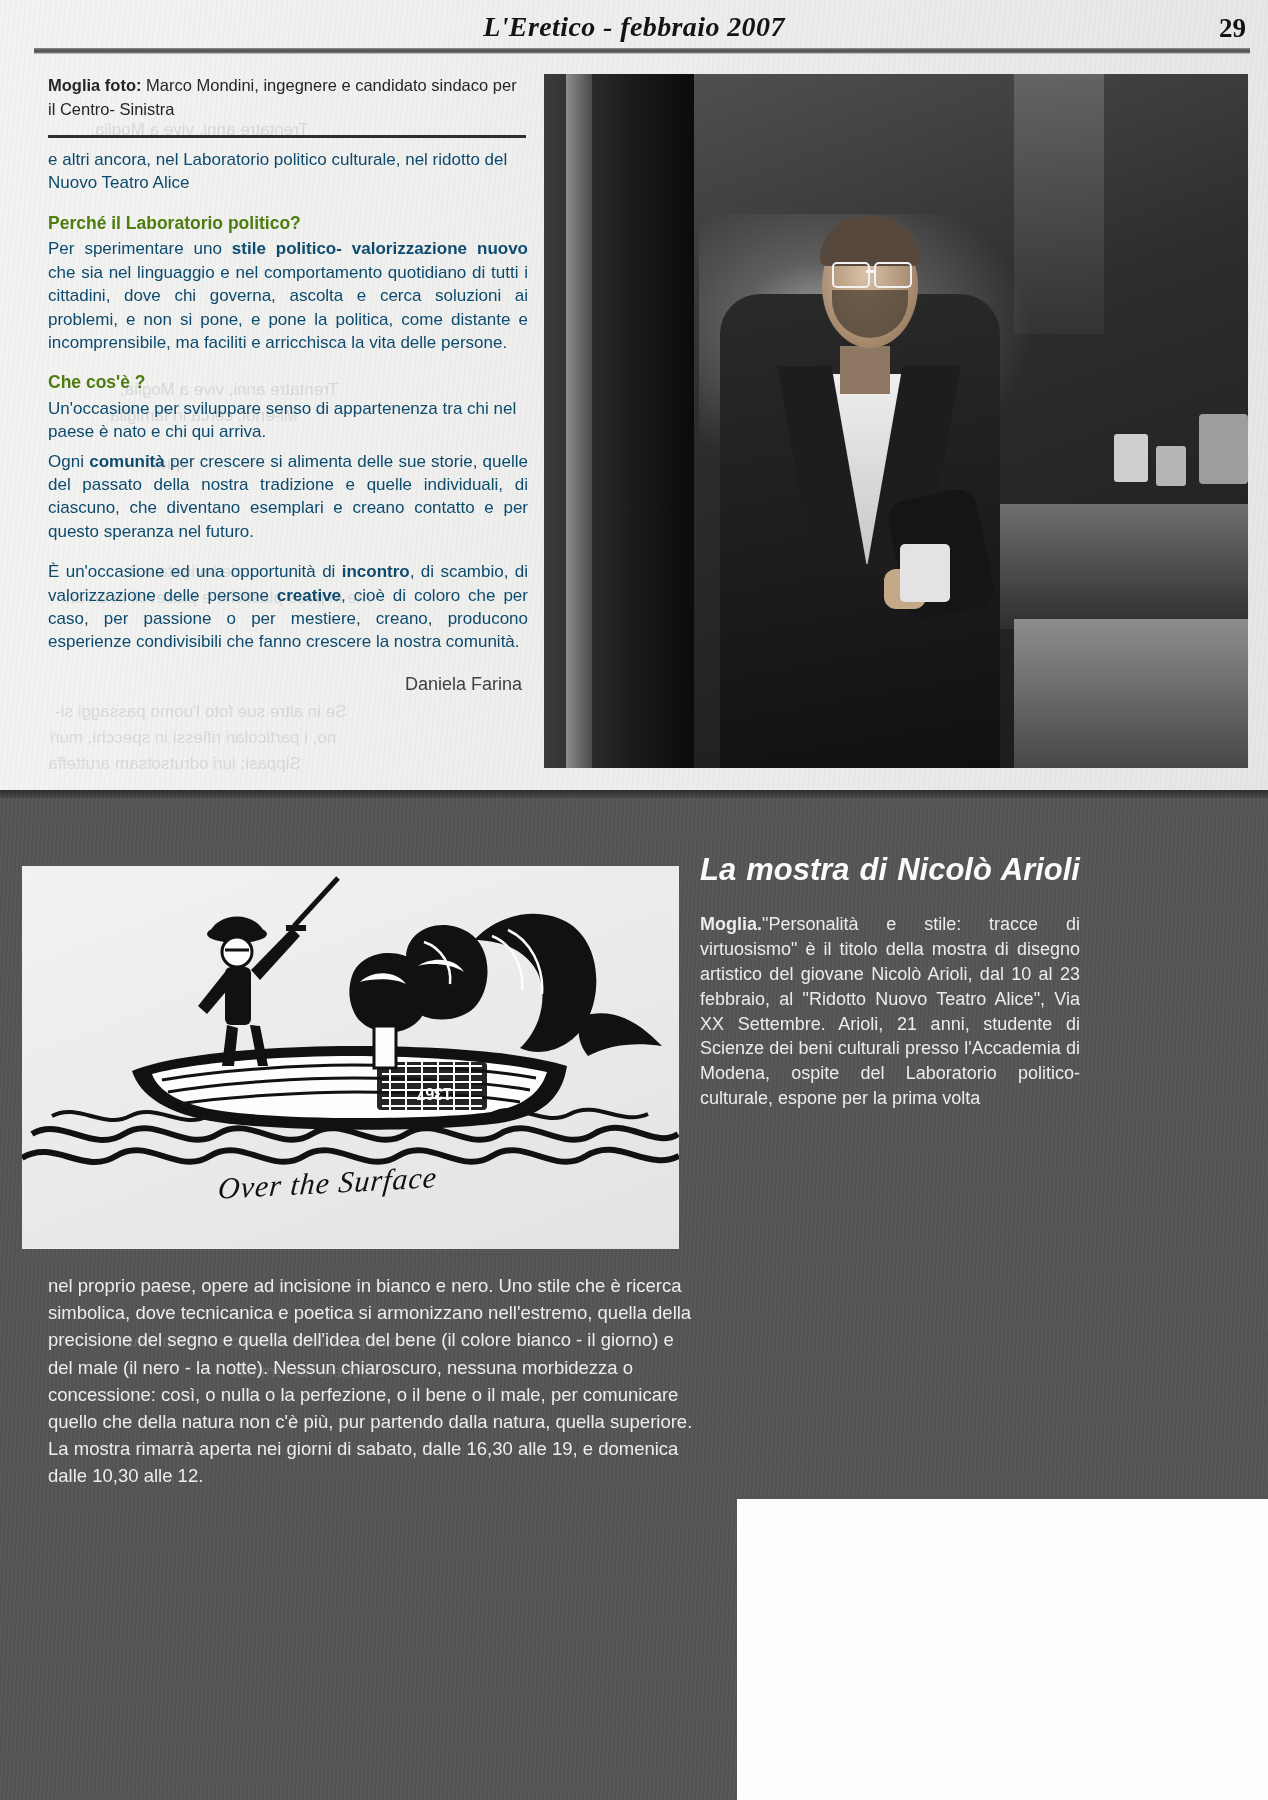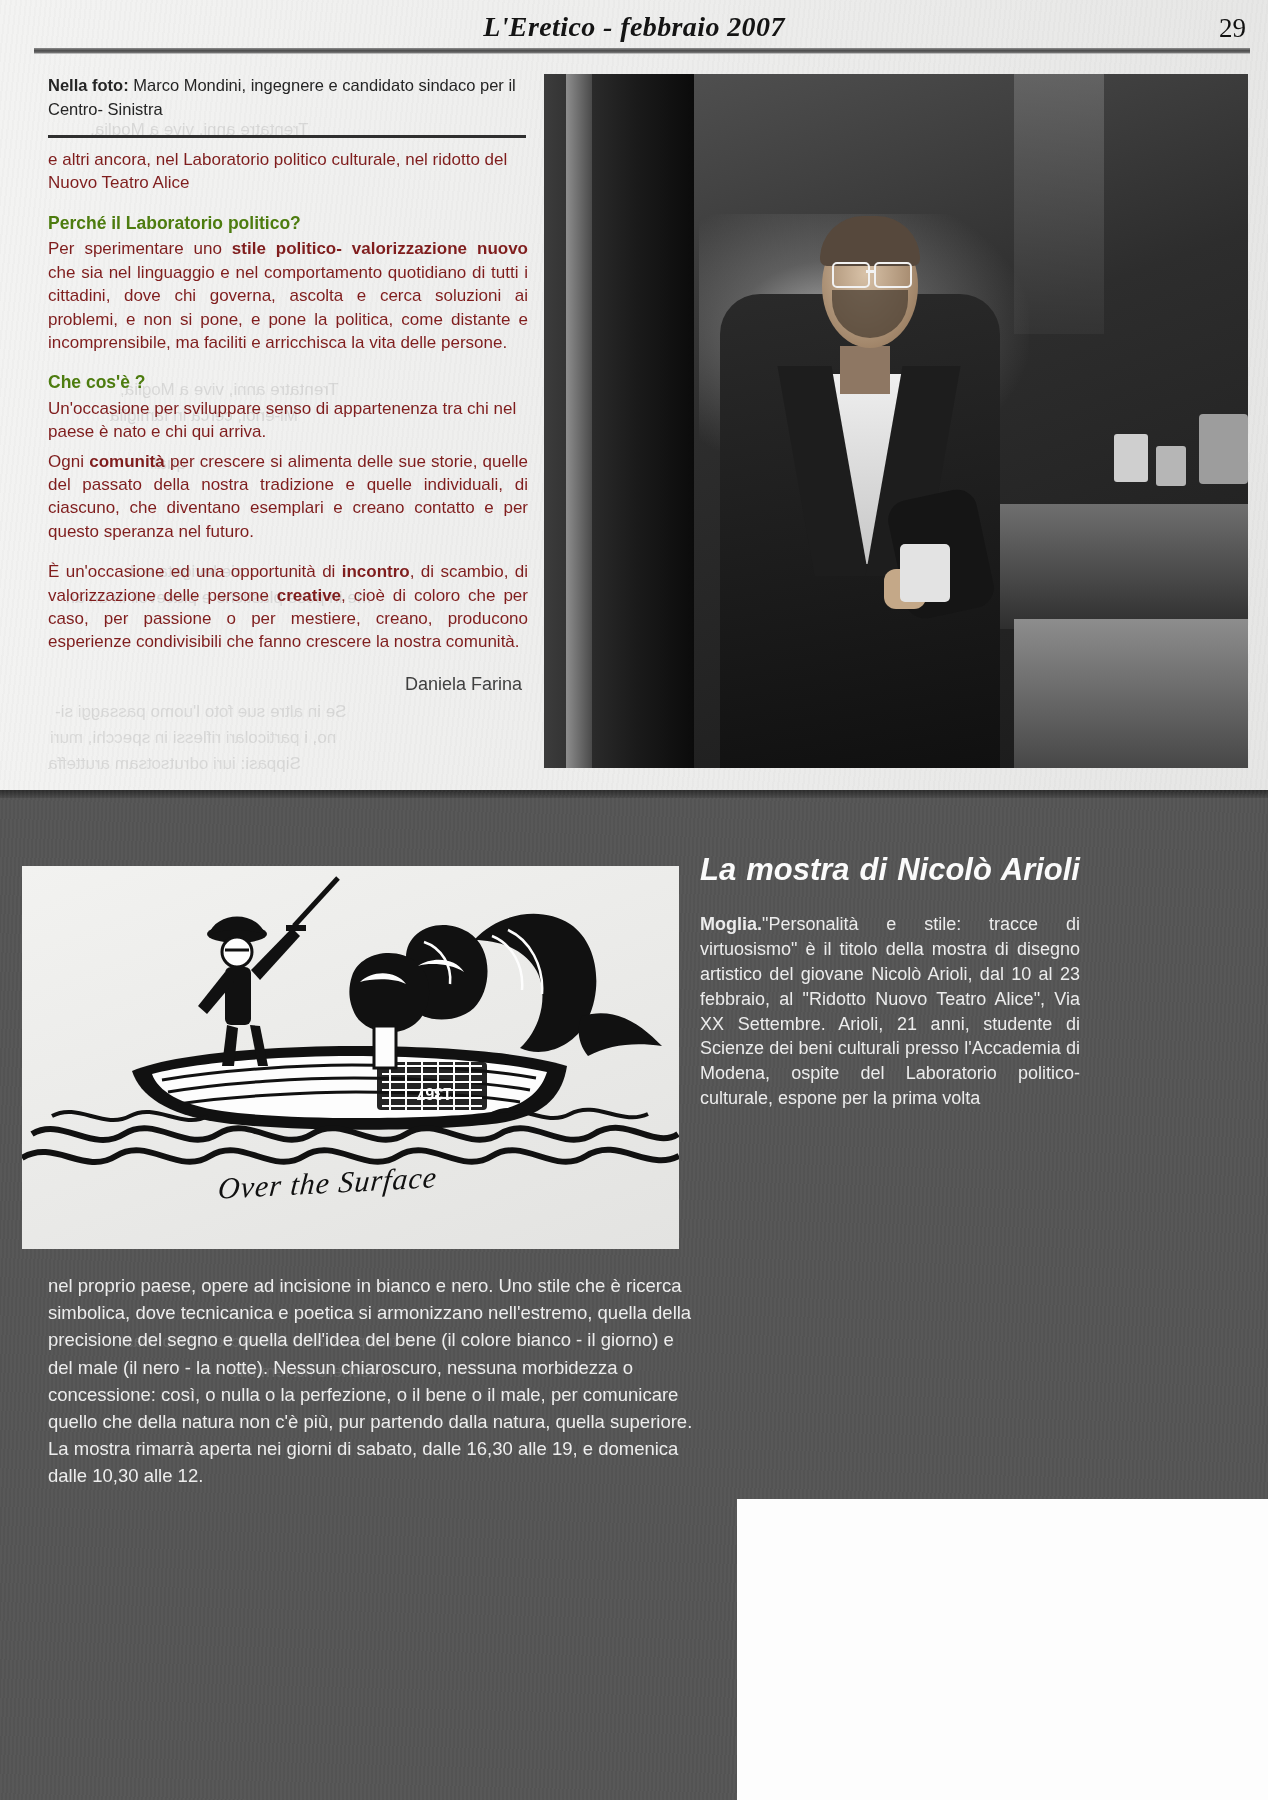--- a/index.html
+++ b/index.html
@@ -45,21 +45,21 @@
     font-weight: bold;
     font-style: italic;
     font-size: 28px;
     letter-spacing: .4px;
     color: #141414;
   }
   .masthead-page {
     position: absolute;
     right: 22px; top: 13px;
     font-family: "Liberation Serif", serif;
-    font-weight: normal;
+    font-weight: bold;
     font-size: 27px;
     color: #111;
   }
   .rule-top {
     position:absolute;
     left: 34px; right: 18px; top: 48px;
     height: 5px;
     background: linear-gradient(180deg,#8c8c8c,#4b4b4b 55%,#7a7a7a);
   }
   .rule-top-thin{
@@ -93,21 +93,21 @@
   .col-left {
     position: absolute;
     left: 48px; top: 148px;
     width: 480px;
   }
   .col-left p {
     margin: 0 0 17px 0;
     font-size: 17px;
     line-height: 1.375;
     text-align: justify;
-    color: #7f1d1d;
+    color: #0c4a6e;
   }
   .col-left p.noindent { text-align: left; }
   .col-left h3 {
     margin: 0 0 2px 0;
     font-size: 17.5px;
     font-weight: bold;
     line-height: 1.35;
     color: #4d7c0f;
   }
   .col-left .tight { margin-bottom: 6px; }
@@ -294,21 +294,21 @@
   <div class="ghost" style="left:120px; top:378px;">Trentatre anni, vive a Moglia,</div>
   <div class="ghost" style="left:110px; top:404px;">Ml-enol, cerca in famiglia</div>
   <div class="ghost" style="left:150px; top:452px;">quali</div>
   <div class="ghost" style="left:130px; top:560px;">cie levigata e d</div>
   <div class="ghost" style="left:60px;  top:586px;">me in pose plastiche e piacevoli in un an-</div>
   <div class="ghost" style="left:55px;  top:700px;">Se in altre sue foto l'uomo passaggi si-</div>
   <div class="ghost" style="left:50px;  top:726px;">no, i particolari riflessi in specchi, muri</div>
   <div class="ghost" style="left:48px;  top:752px;">Sippasi: iuri odrutsotsam arutteffa</div>
 
   <div class="caption">
-    <b>Nella foto:</b><span> Marco Mondini, ingegnere e candidato sindaco per il Centro- Sinistra</span>
+    <b>Moglia foto:</b><span> Marco Mondini, ingegnere e candidato sindaco per il Centro- Sinistra</span>
   </div>
   <div class="rule-col"></div>
   <div class="rule-right"></div>
 
   <div class="col-left">
     <p class="noindent">e altri ancora, nel Laboratorio politico culturale, nel ridotto del Nuovo Teatro Alice</p>
 
     <h3>Perché il Laboratorio politico?</h3>
     <p><span>Per sperimentare uno </span><b>stile politico- valorizzazione nuovo</b><span> che sia nel linguaggio e nel comportamento quotidiano di tutti i cittadini, dove chi governa, ascolta e cerca soluzioni ai problemi, e non si pone, e pone la politica, come distante e incomprensibile, ma faciliti e arricchisca la vita delle persone.</span></p>
 

